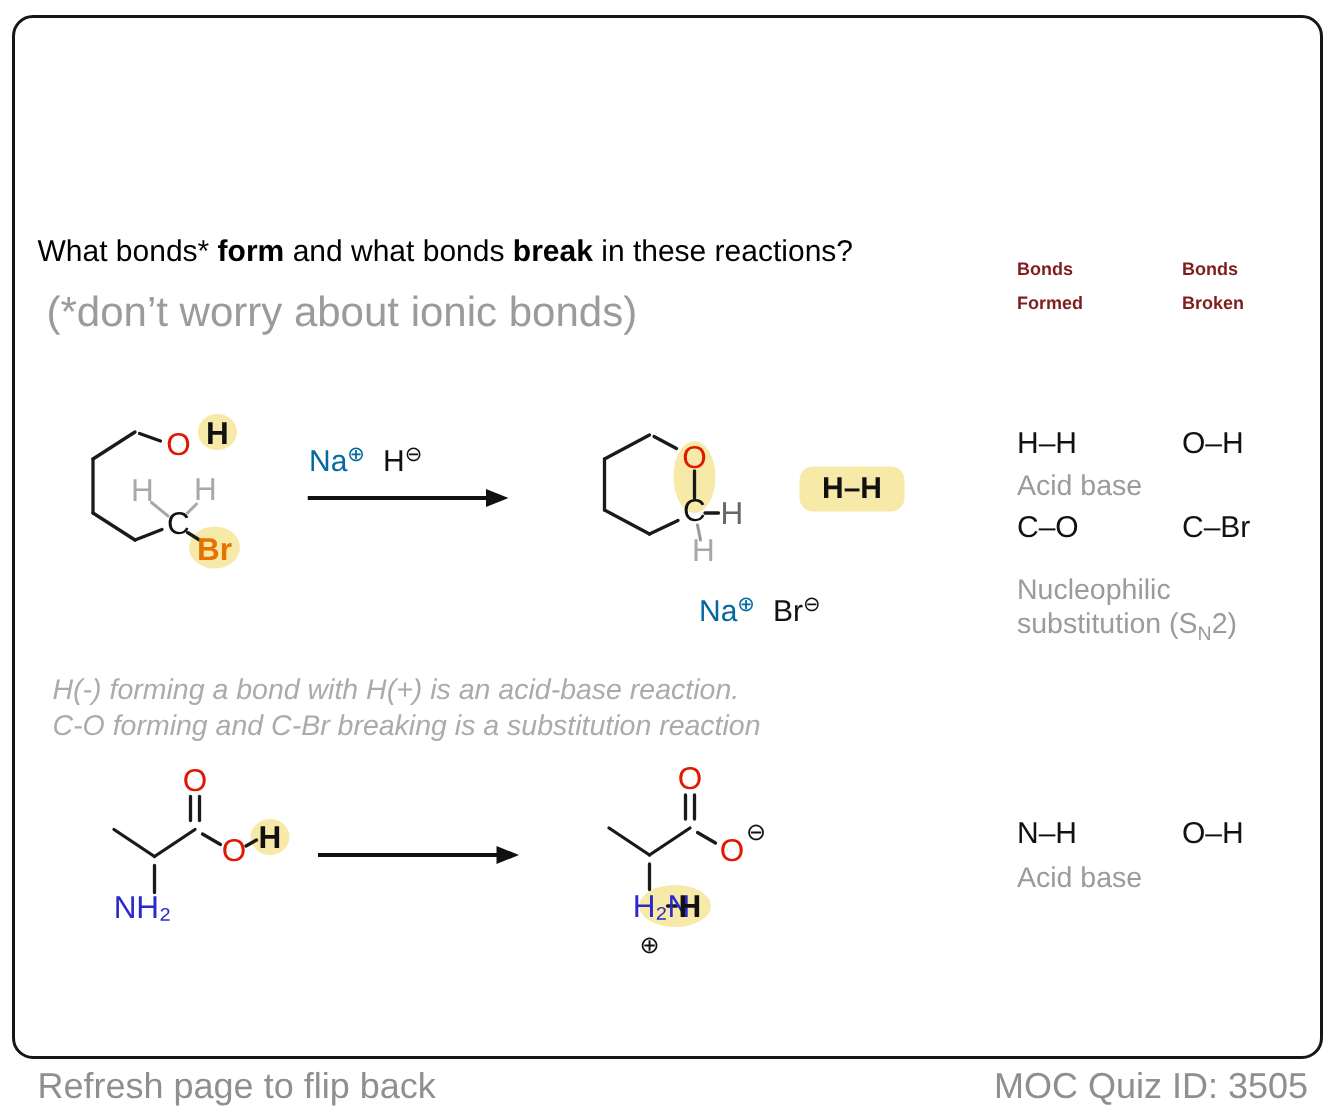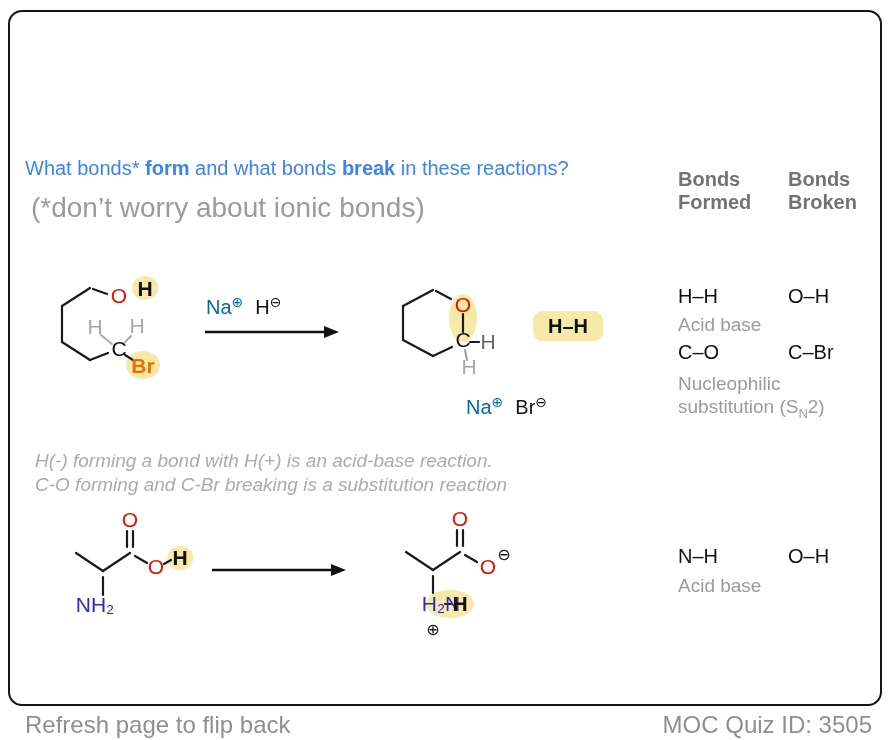--- a/index.html
+++ b/index.html
@@ -2,24 +2,24 @@
 <html><head>
 <meta charset="utf-8">
 <style>
   *{margin:0;padding:0;box-sizing:border-box}
   html,body{width:894px;height:740px;background:#ffffff;
     font-family:"Liberation Sans","DejaVu Sans",sans-serif;color:#111}
   body{position:relative;overflow:hidden}
   .abs{position:absolute}
   .card{left:8px;top:10px;width:874px;height:696px;border:2.5px solid #161616;
     border-radius:14px;background:#fff}
-  .question{left:25px;top:157px;font-size:20px;color:#3b82f6;white-space:nowrap}
+  .question{left:25px;top:157px;font-size:20px;color:#000000;white-space:nowrap}
   .question b{font-weight:bold}
   .note{left:31px;top:192px;font-size:28px;color:#9b9b9b}
-  .colhead{font-weight:bold;font-size:20px;line-height:23px;color:#737373}
+  .colhead{font-weight:bold;font-size:12px;line-height:23px;color:#7f1d1d}
   .ans{font-size:20px;color:#111}
   .rxtype{color:#9b9b9b;font-size:19px;line-height:23px}
   .rxtype sub{font-size:13px}
   .reagent,.byproduct{font-size:20px;white-space:nowrap}
   .muted{color:#0369a1}
   .sup{font-size:14px;vertical-align:7px}
   .gap{margin-left:12px}
   .pill{left:533px;top:311px;width:70px;height:30px;background:#f7e9a8;
     border-radius:9px;font-weight:bold;font-size:20px;text-align:center;
     line-height:30px;color:#111}
@@ -104,21 +104,21 @@
 
 <div class="abs pill">H–H</div>
 
 <div class="abs byproduct" style="left:466px;top:394px"><span class="muted">Na</span><span class="sup muted">⊕</span><span class="gap">Br</span><span class="sup">⊖</span></div>
 
 <div class="abs ans" style="left:678px;top:285px">H–H</div>
 <div class="abs ans" style="left:788px;top:285px">O–H</div>
 <div class="abs rxtype" style="left:678px;top:313px">Acid base</div>
 <div class="abs ans" style="left:678px;top:341px">C–O</div>
 <div class="abs ans" style="left:788px;top:341px">C–Br</div>
-<div class="abs rxtype" style="left:678px;top:372px">
+<div class="abs rxtype" style="left:678px;top:382px">
   <div>Nucleophilic</div>
   <div><span>substitution (S</span><sub>N</sub><span>2)</span></div>
 </div>
 
 <div class="abs expl">
   <div>H(-) forming a bond with H(+) is an acid-base reaction.</div>
   <div>C-O forming and C-Br breaking is a substitution reaction</div>
 </div>
 
 <svg class="abs" style="left:55px;top:498px" width="165" height="150" viewBox="0 0 165 150">

